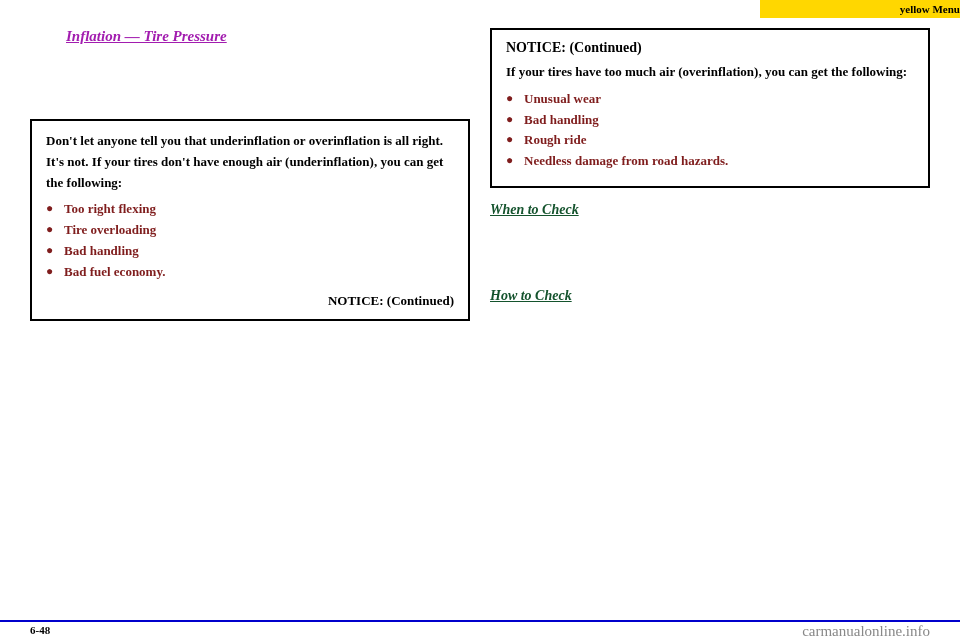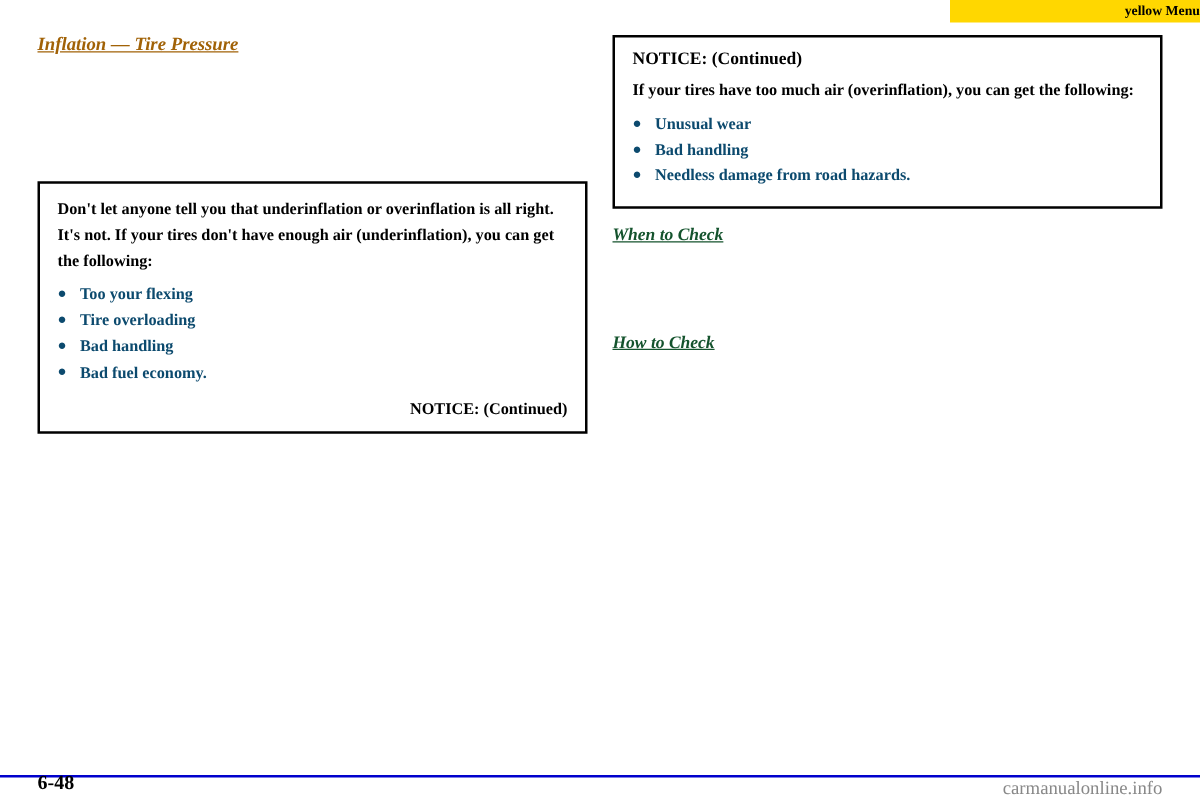--- a/index.html
+++ b/index.html
@@ -43,26 +43,27 @@
     
     .right-col {
       position: absolute;
       top: 28px;
       left: 490px;
       width: 440px;
     }
 
     
     .section-heading {
-      color: #a16207;
+      color: #a21caf;
       font-style: italic;
       font-weight: bold;
       font-size: 15px;
       margin-bottom: 10px;
       text-decoration: underline;
+      margin-left: 36px;
     }
 
     
     .body-text {
       font-size: 13px;
       color: #222;
       line-height: 1.5;
       margin-bottom: 8px;
     }
 
@@ -93,21 +94,21 @@
     }
 
     .bullet-list {
       list-style: none;
       padding: 0;
       margin: 4px 0;
     }
 
     .bullet-list li {
       font-size: 13px;
-      color: #0c4a6e;
+      color: #7f1d1d;
       font-weight: bold;
       padding-left: 18px;
       position: relative;
       line-height: 1.6;
     }
 
     .bullet-list li::before {
       content: "●";
       position: absolute;
       left: 0;
@@ -140,21 +141,21 @@
       right: 0;
       height: 2px;
       background: #0000CC;
     }
 
     
     .page-number {
       position: absolute;
       bottom: 4px;
       left: 30px;
-      font-size: 16px;
+      font-size: 11px;
       font-weight: bold;
       color: #000;
     }
 
     
     .watermark {
       position: absolute;
       bottom: 0px;
       right: 30px;
       font-size: 15px;
@@ -173,43 +174,44 @@
 </head>
 <body>
 
 <div class="top-bar">
   <span class="top-bar-text">yellow Menu</span>
 </div>
 
 <div class="left-col">
   <div class="section-heading">Inflation — Tire Pressure</div>
 
-  <div class="notice-box" style="margin-top: 100px;">
+  <div class="notice-box" style="margin-top: 74px;">
     <div class="notice-box-body">
       <p>Don't let anyone tell you that underinflation or overinflation is all right. It's not. If your tires don't have enough air (underinflation), you can get the following:</p>
       <ul class="bullet-list">
-        <li>Too your flexing</li>
+        <li>Too right flexing</li>
         <li>Tire overloading</li>
         <li>Bad handling</li>
         <li>Bad fuel economy.</li>
       </ul>
     </div>
     <div class="notice-continued">NOTICE: (Continued)</div>
   </div>
 </div>
 
 <div class="right-col">
 
   <div class="right-notice-box">
     <div class="notice-box-title">NOTICE: (Continued)</div>
     <div class="notice-box-body">
       <p>If your tires have too much air (overinflation), you can get the following:</p>
       <ul class="bullet-list">
         <li>Unusual wear</li>
         <li>Bad handling</li>
+        <li>Rough ride</li>
         <li>Needless damage from road hazards.</li>
       </ul>
     </div>
   </div>
 
   <div class="sub-heading">When to Check</div>
   <div class="body-text" style="height: 50px;"></div>
 
   <div class="sub-heading">How to Check</div>
   <div class="body-text" style="height: 50px;"></div>

